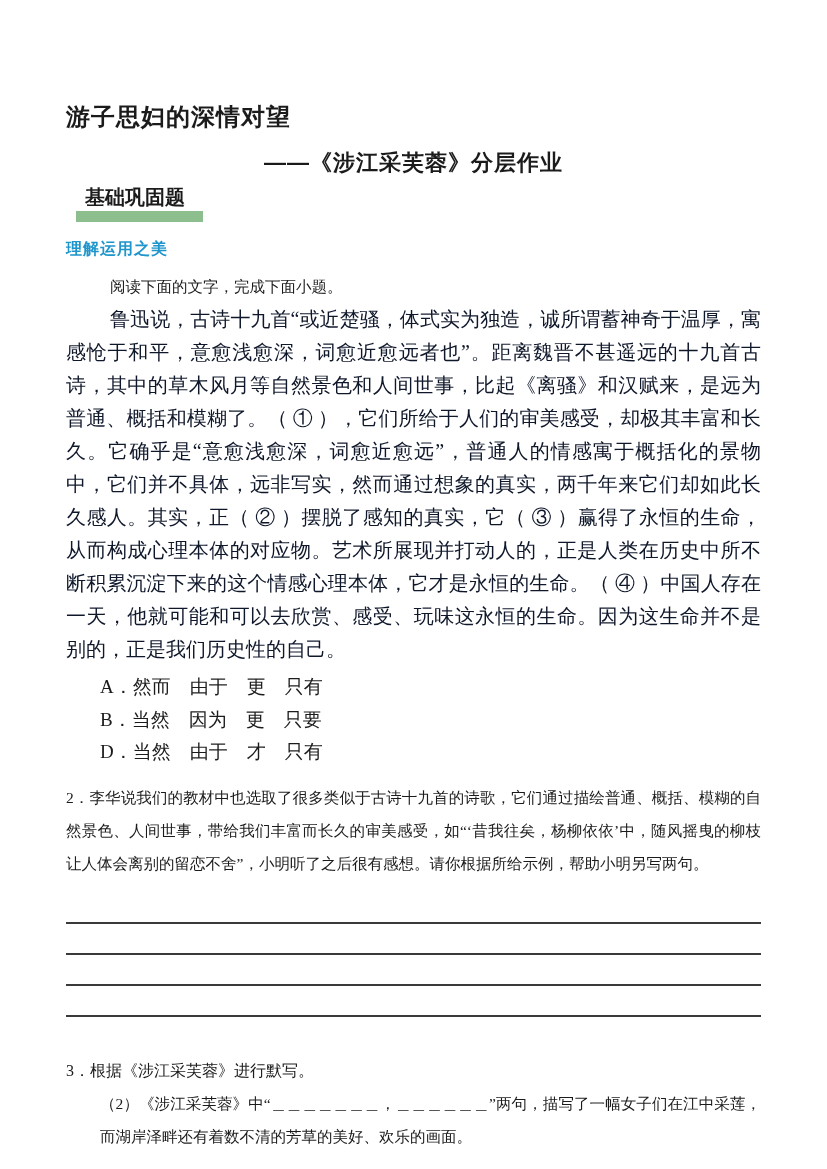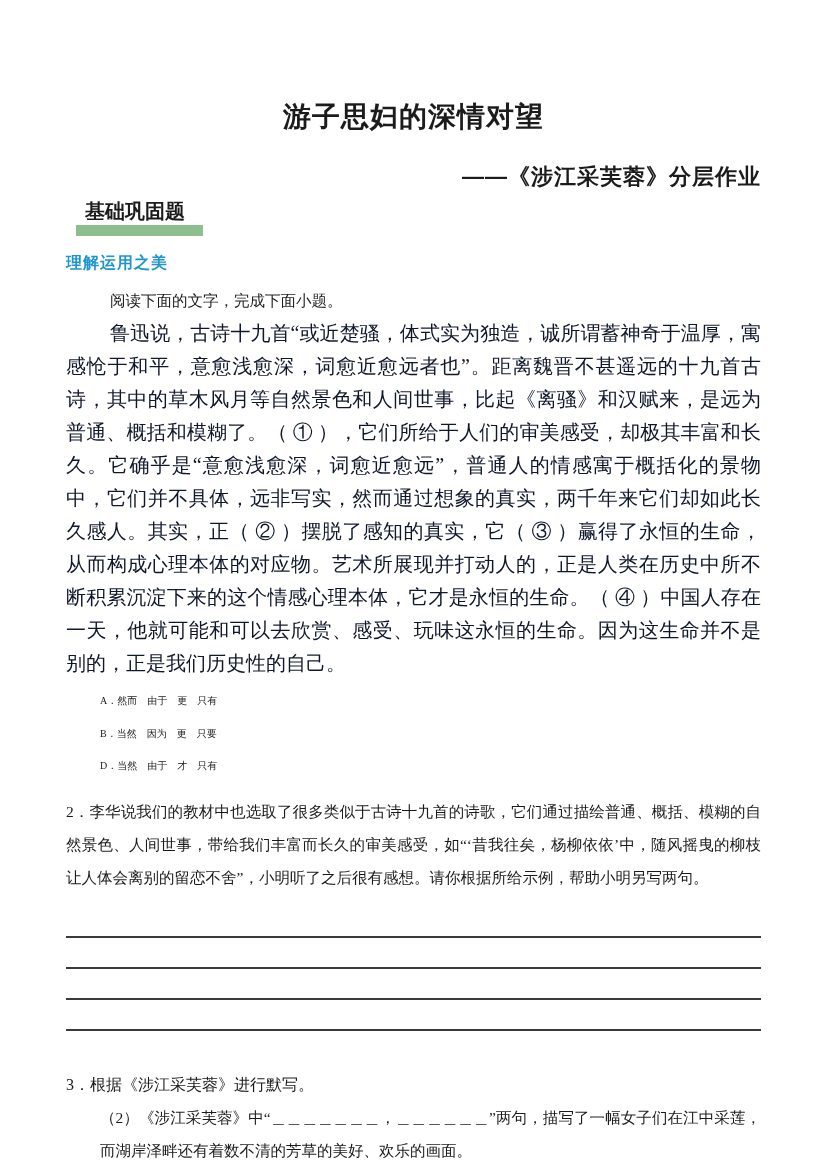--- a/index.html
+++ b/index.html
@@ -17,34 +17,33 @@
     position:relative;
     width:827px;
     height:1169px;
     margin:0 auto;
     background:#ffffff;
     padding:103px 66px 40px 66px;
     overflow:hidden;
   }
   .doc-title{
     font-family:"Liberation Sans","DejaVu Sans",sans-serif;
-    font-size:28px;
+    font-size:24px;
     line-height:28px;
     font-weight:bold;
-    text-align:center;
     letter-spacing:1px;
   }
   .doc-subtitle{
     font-family:"Liberation Sans","DejaVu Sans",sans-serif;
     font-size:22px;
     line-height:28px;
     font-weight:bold;
-    text-align:right;
+    text-align:center;
     letter-spacing:1px;
-    margin-top:32px;
+    margin-top:18px;
   }
   .section-badge{
     margin-top:8px;
     margin-left:10px;
     width:max-content;
   }
   .section-badge .badge-text{
     display:block;
     font-family:"Liberation Sans","DejaVu Sans",sans-serif;
     font-size:20px;
@@ -86,21 +85,21 @@
     margin-top:10px;
     font-size:15.5px;
     line-height:33px;
   }
   .options{
     list-style:none;
     margin-left:34px;
     margin-top:5px;
   }
   .options li{
-    font-size:10px;
+    font-size:19px;
     line-height:32.5px;
   }
   .q2-text{
     margin-top:12px;
     font-size:15.5px;
     line-height:33px;
     text-align:justify;
   }
   .answer-lines{
     margin-top:13px;

